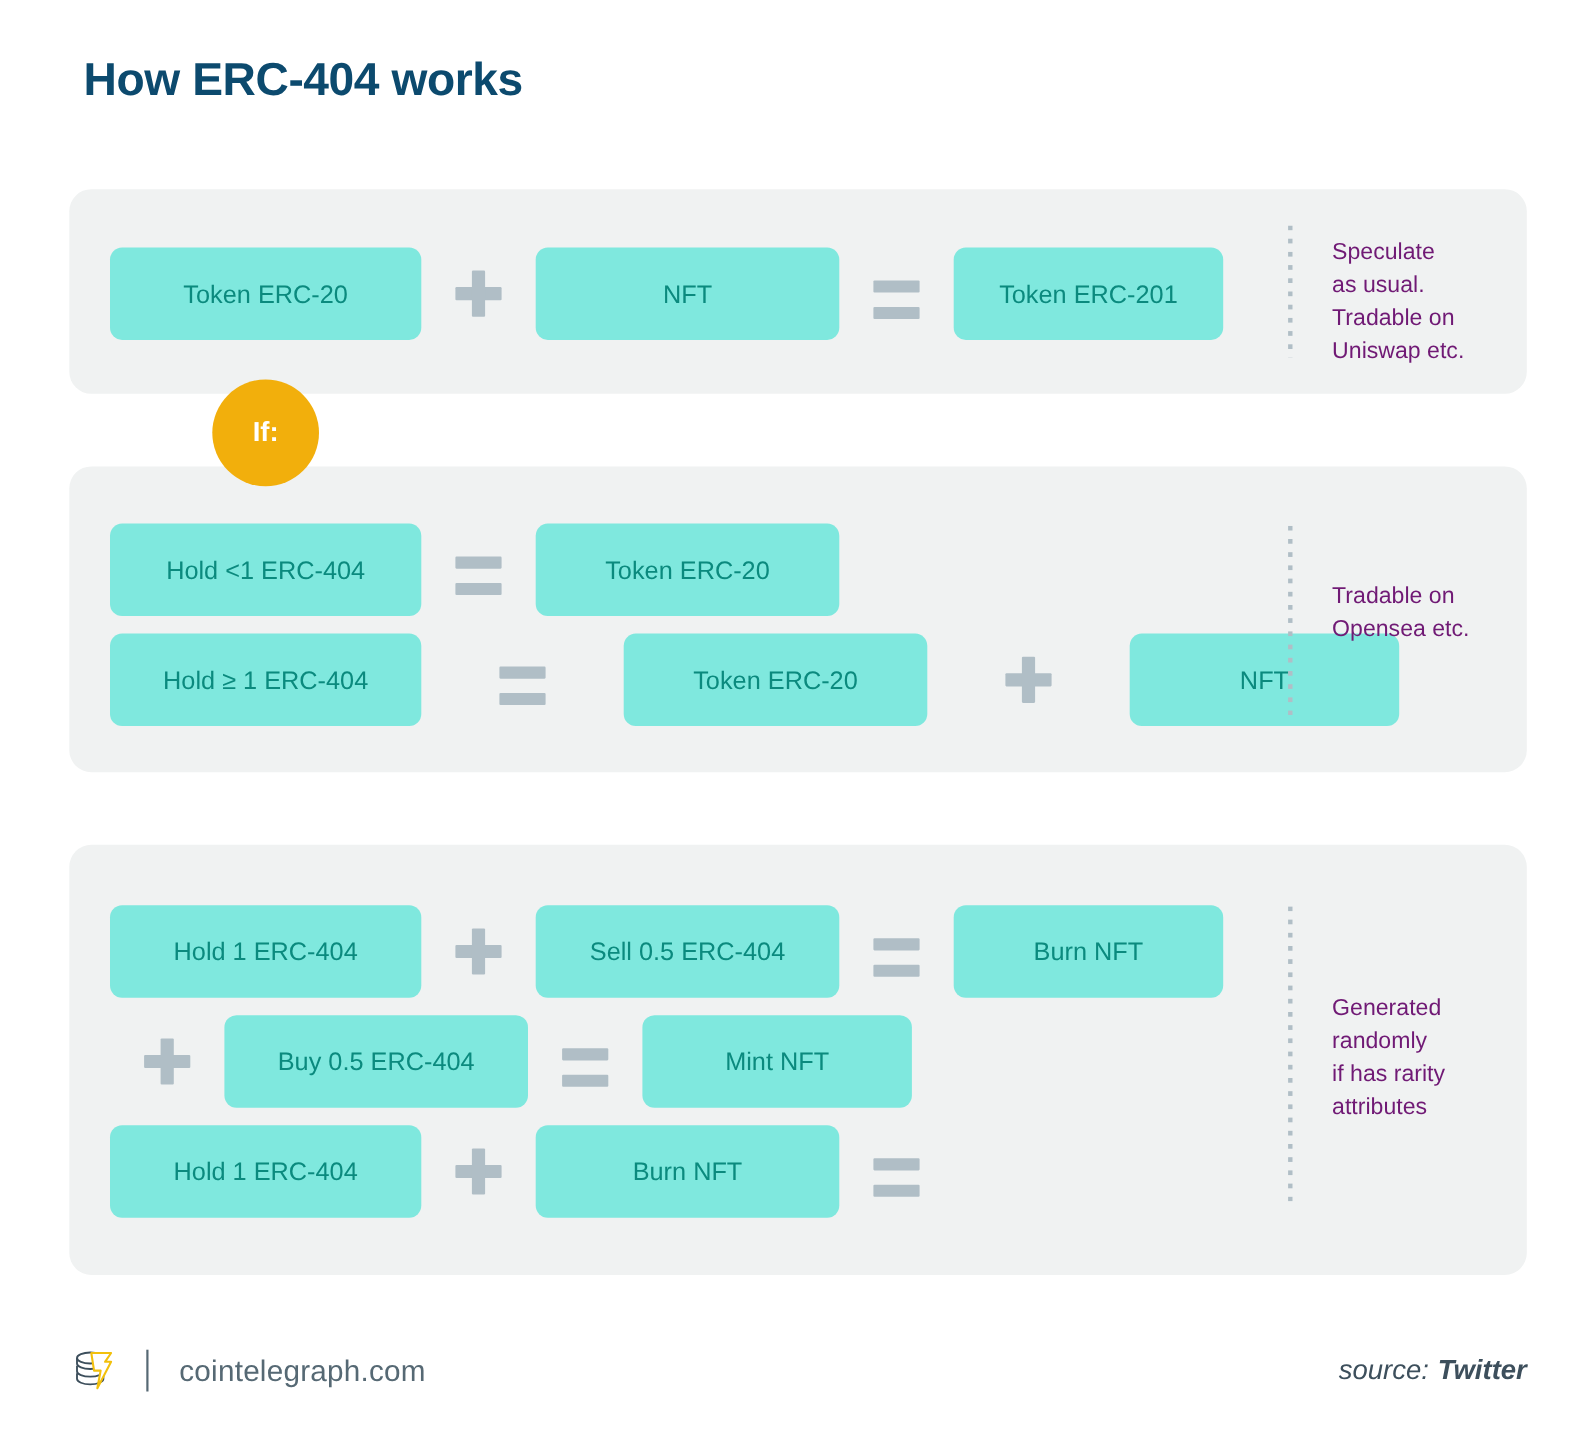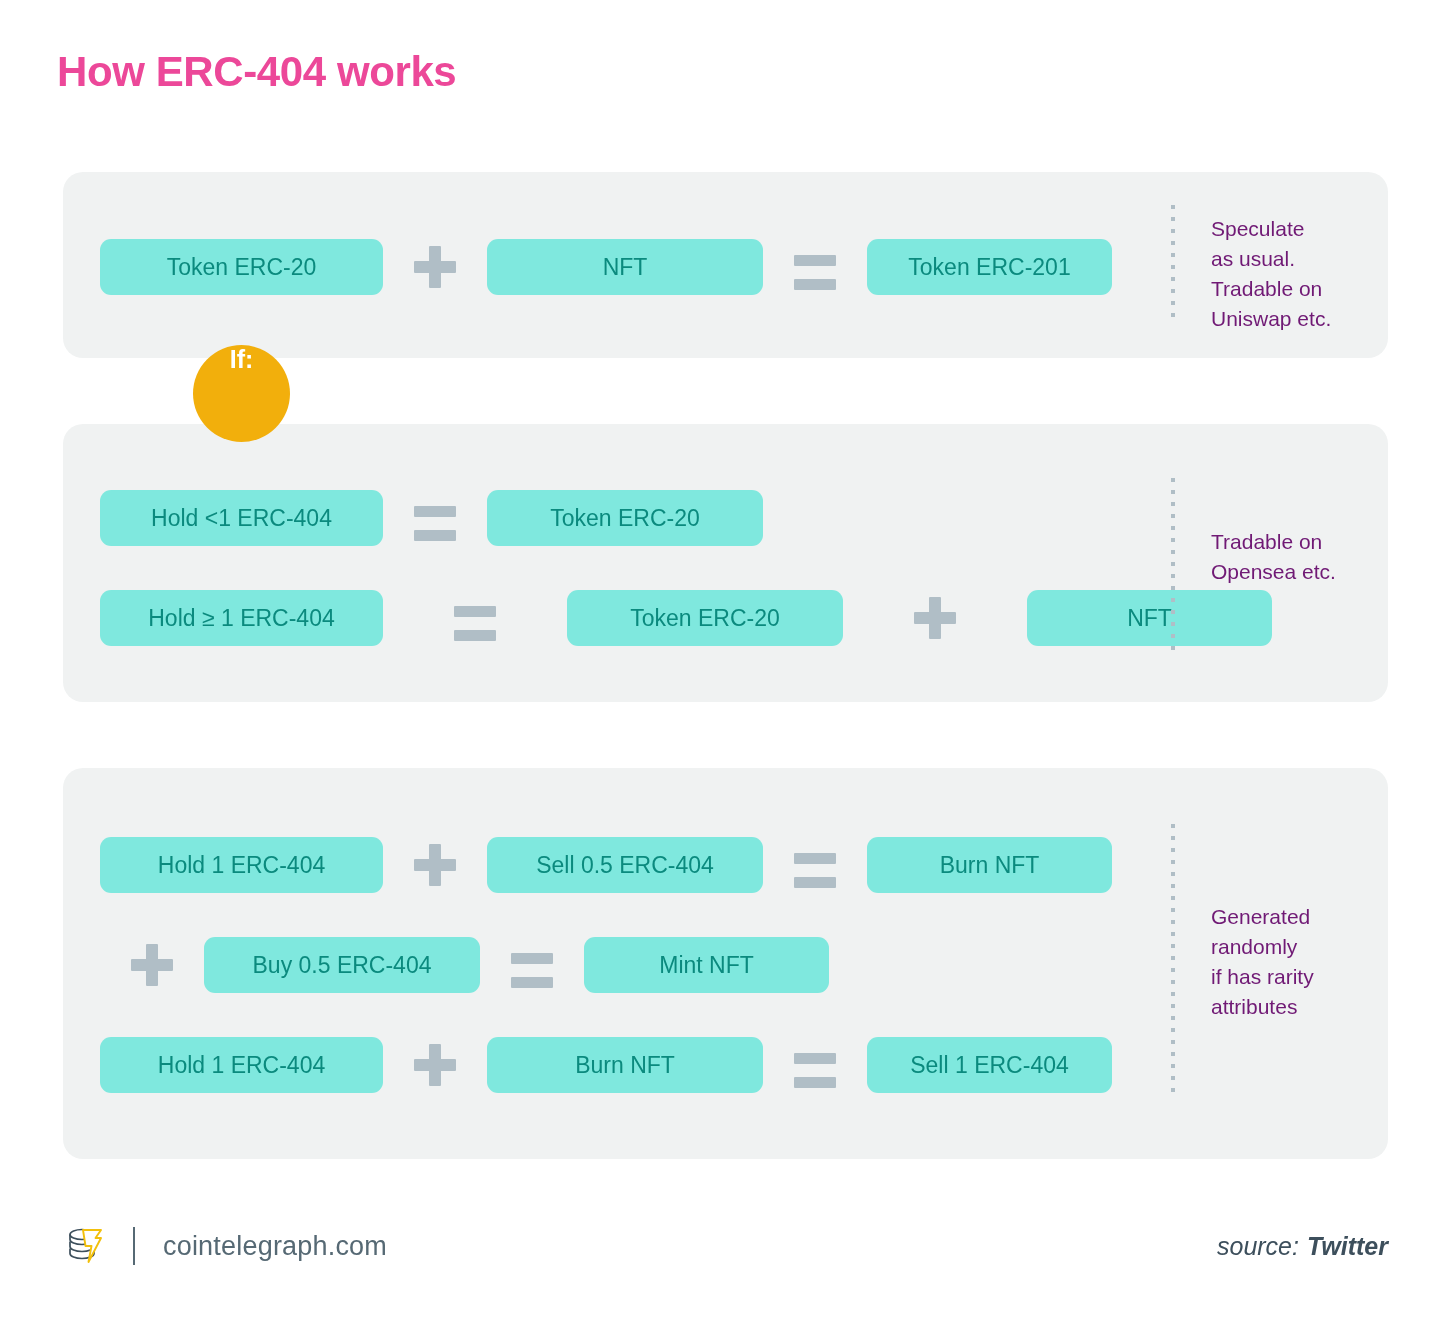--- a/index.html
+++ b/index.html
@@ -11,25 +11,25 @@
     height: 1320px;
     background: #ffffff;
     font-family: "Liberation Sans", sans-serif;
     overflow: hidden;
     position: relative;
   }
 
   
   #page-title {
     position: absolute;
-    left: 57px;
+    left: 76px;
     top: 48px;
     font-size: 42px;
     font-weight: bold;
-    color: #ec4899;
+    color: #0c4a6e;
     letter-spacing: -0.4px;
     white-space: nowrap;
   }
 
   
   .panel {
     position: absolute;
     left: 63px;
     width: 1325px;
     background: #f0f2f2;
@@ -44,21 +44,21 @@
   .eq-row {
     position: absolute;
     left: 37px;          
     height: 66px;
     display: flex;
     align-items: center;
   }
 
   
   .pill {
-    height: 56px;
+    height: 84px;
     background: #7fe8de;
     border-radius: 11px;
     color: #0b8a7e;
     font-size: 23px;
     display: flex;
     align-items: center;
     justify-content: center;
     box-sizing: border-box;
     white-space: nowrap;
   }
@@ -125,21 +125,21 @@
     left: 193px;
     top: 345px;
     width: 97px;
     height: 97px;
     border-radius: 50%;
     background: #f2af0c;
     color: #ffffff;
     font-size: 25px;
     font-weight: bold;
     display: flex;
-    align-items: flex-start;
+    align-items: center;
     justify-content: center;
     z-index: 5;
   }
 
   
   #footer {
     position: absolute;
     left: 63px;
     right: 62px;
     top: 1218px;
@@ -247,21 +247,20 @@
     <div class="pill c2">Buy 0.5 ERC-404</div>
     <div class="op op-eq"></div>
     <div class="pill c3">Mint NFT</div>
   </div>
 
   <div class="eq-row" style="top:264px;">
     <div class="pill c1">Hold 1 ERC-404</div>
     <div class="op op-plus"></div>
     <div class="pill c2">Burn NFT</div>
     <div class="op op-eq"></div>
-    <div class="pill c3">Sell 1 ERC-404</div>
   </div>
 
   <div class="divider" style="left:1108px; top:56px; height:268px;"></div>
 
   <div class="annotation" style="left:1148px; top:134px; width:190px;">Generated
 randomly
 if has rarity
 attributes</div>
 </div>
 

